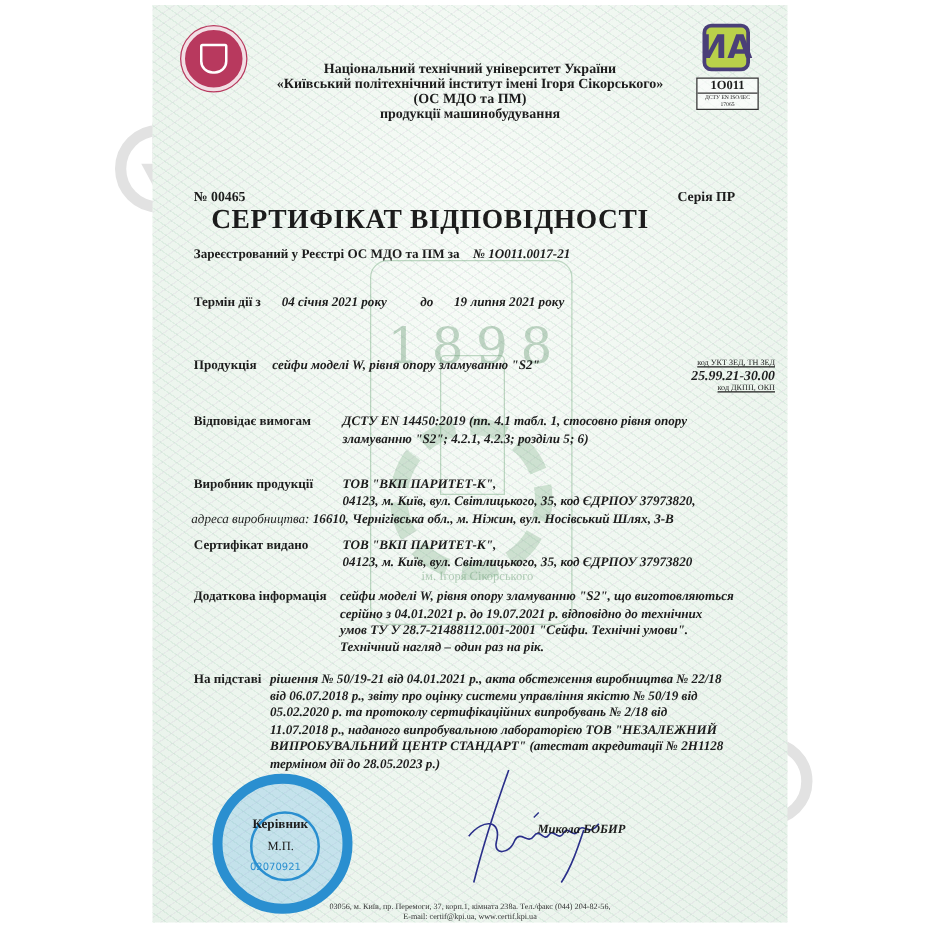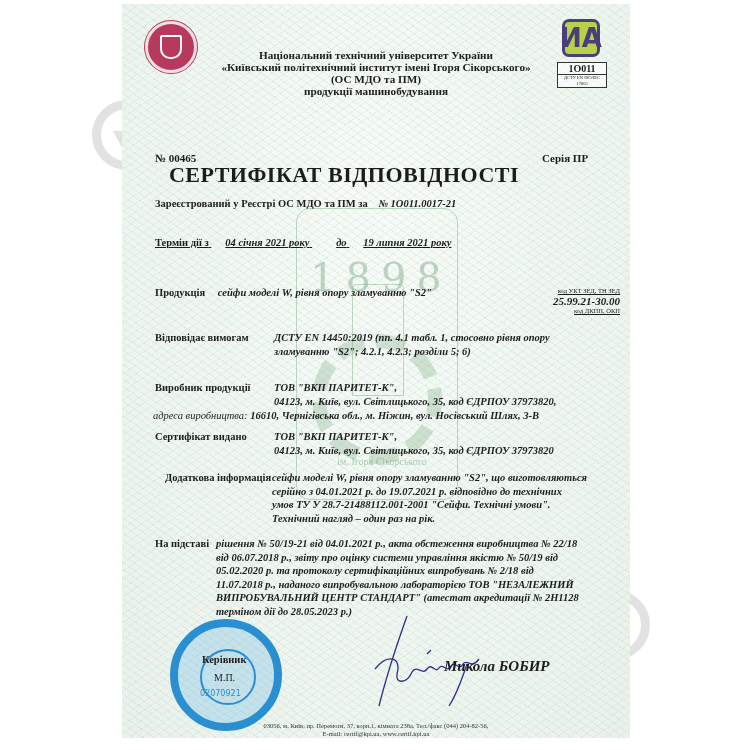--- a/index.html
+++ b/index.html
@@ -236,22 +236,22 @@
     }
     .mp {
       position: absolute; left: 92px; top: 668px;
       font-size: 10px;
     }
     .signature {
       position: absolute; left: 245px; top: 610px;
       width: 120px; height: 95px;
     }
     .signer {
-      position: absolute; left: 322px; top: 654px;
-      font-weight: bold; font-style: italic; font-size: 15px;
+      position: absolute; left: 308px; top: 654px;
+      font-weight: bold; font-style: italic; font-size: 10px;
     }
     .footer {
       position: absolute; left: 0; top: 718px; width: 508px;
       text-align: center; font-size: 6.5px; line-height: 8px; color: #333;
     }
   </style>
 </head>
 <body>
 
 <div class="viewport">
@@ -284,21 +284,21 @@
 
     <div class="num">№ 00465</div>
     <div class="series">Серія ПР</div>
     <div class="title">СЕРТИФІКАТ ВІДПОВІДНОСТІ</div>
 
     <div class="reg">
       <span>Зареєстрований у Реєстрі ОС МДО та ПМ за</span>
       <span class="v">№ 1O011.0017-21</span>
     </div>
 
-    <div class="row" style="left:33px; top:232px;text-decoration:underline;">
+    <div class="row" style="left:33px; top:232px;">
       <span class="lbl">Термін дії з</span>
       <span class="val" style="margin-left:14px;">04 січня 2021 року</span>
       <span class="val" style="margin-left:24px;">до</span>
       <span class="val" style="margin-left:14px;">19 липня 2021 року</span>
     </div>
 
     <div class="row" style="left:33px; top:282px;">
       <span class="lbl">Продукція</span>
       <span class="val" style="margin-left:10px;">сейфи моделі W, рівня опору зламуванню "S2"</span>
     </div>
@@ -332,21 +332,21 @@
     </div>
 
     <div class="row" style="left:33px; top:426px;">
       <span class="lbl">Сертифікат видано</span>
     </div>
     <div class="row" style="left:152px; top:426px;">
       <div class="val">ТОВ "ВКП ПАРИТЕТ-К",</div>
       <div class="val">04123, м. Київ, вул. Світлицького, 35, код ЄДРПОУ 37973820</div>
     </div>
 
-    <div class="row" style="left:43px; top:467px;text-align:center;">
+    <div class="row" style="left:33px; top:467px;text-align:center;">
       <span class="lbl">Додаткова інформація</span>
     </div>
     <div class="row just" style="left:150px; top:467px; width:328px;">
       <div class="val">сейфи моделі W, рівня опору зламуванню "S2", що виготовляються</div>
       <div class="val">серійно з 04.01.2021 р. до 19.07.2021 р. відповідно до технічних</div>
       <div class="val">умов ТУ У 28.7-21488112.001-2001 "Сейфи. Технічні умови".</div>
       <div class="val">Технічний нагляд – один раз на рік.</div>
     </div>
 
     <div class="row" style="left:33px; top:533px;">

